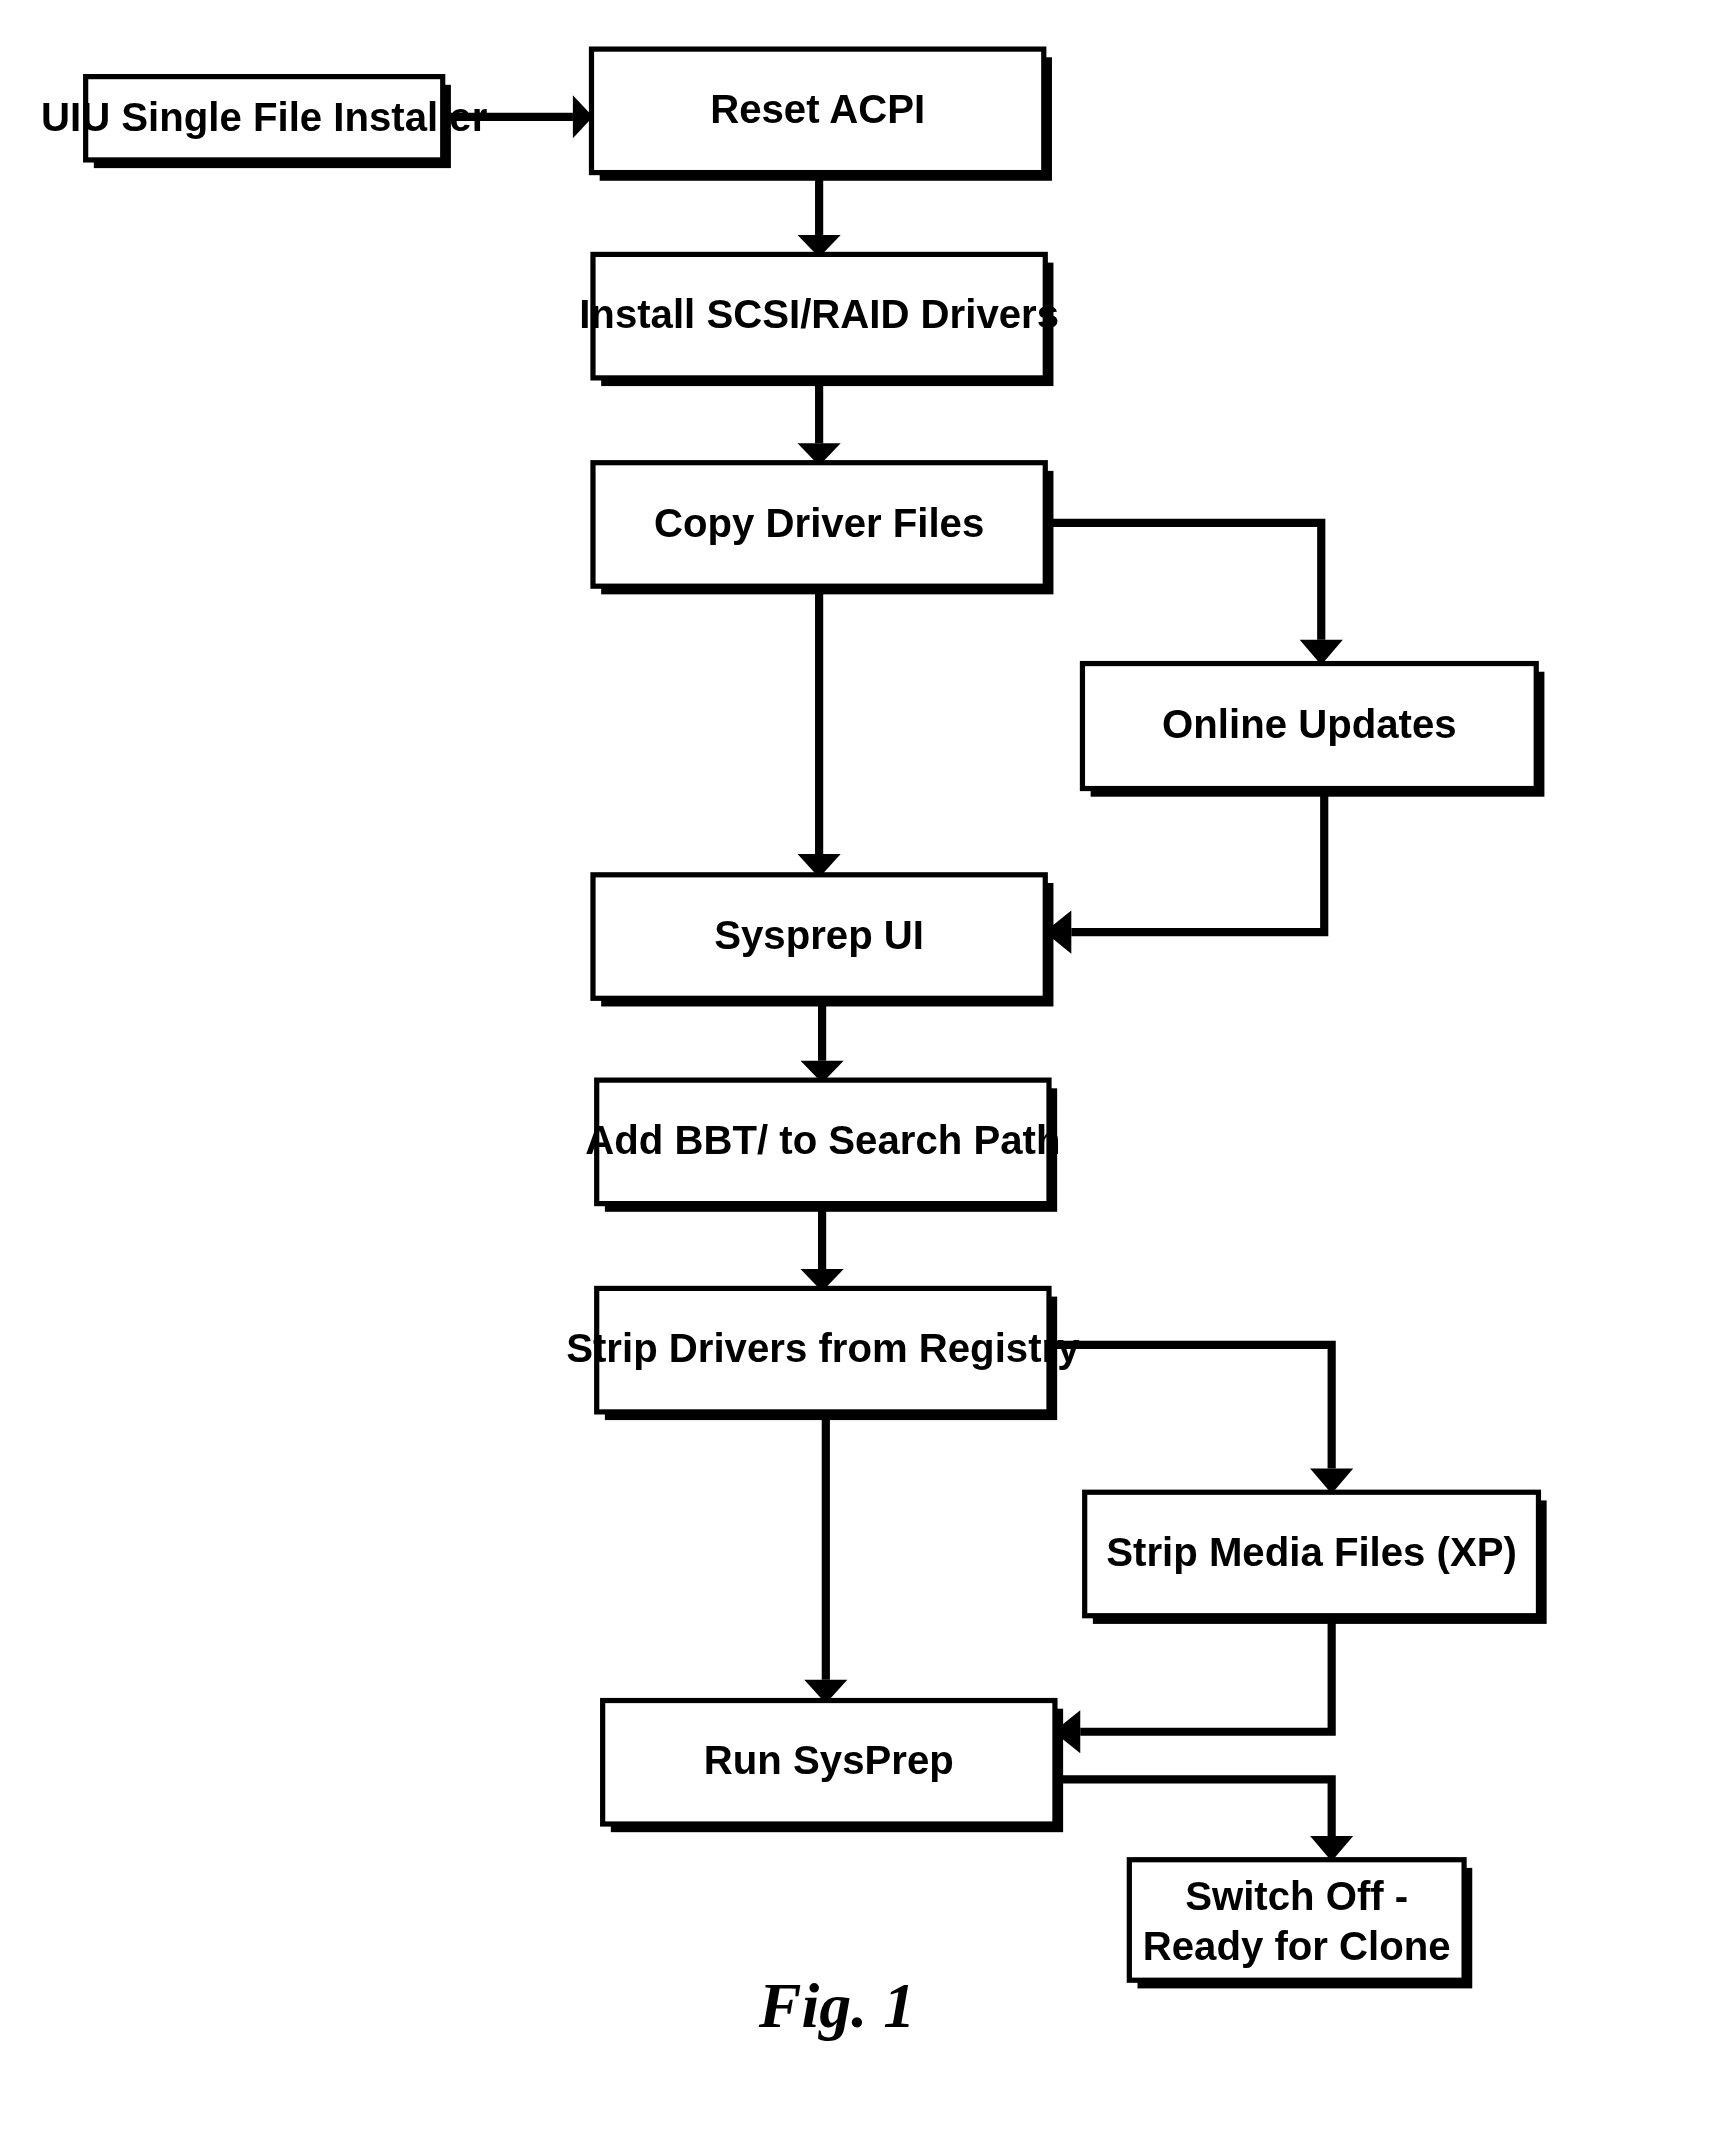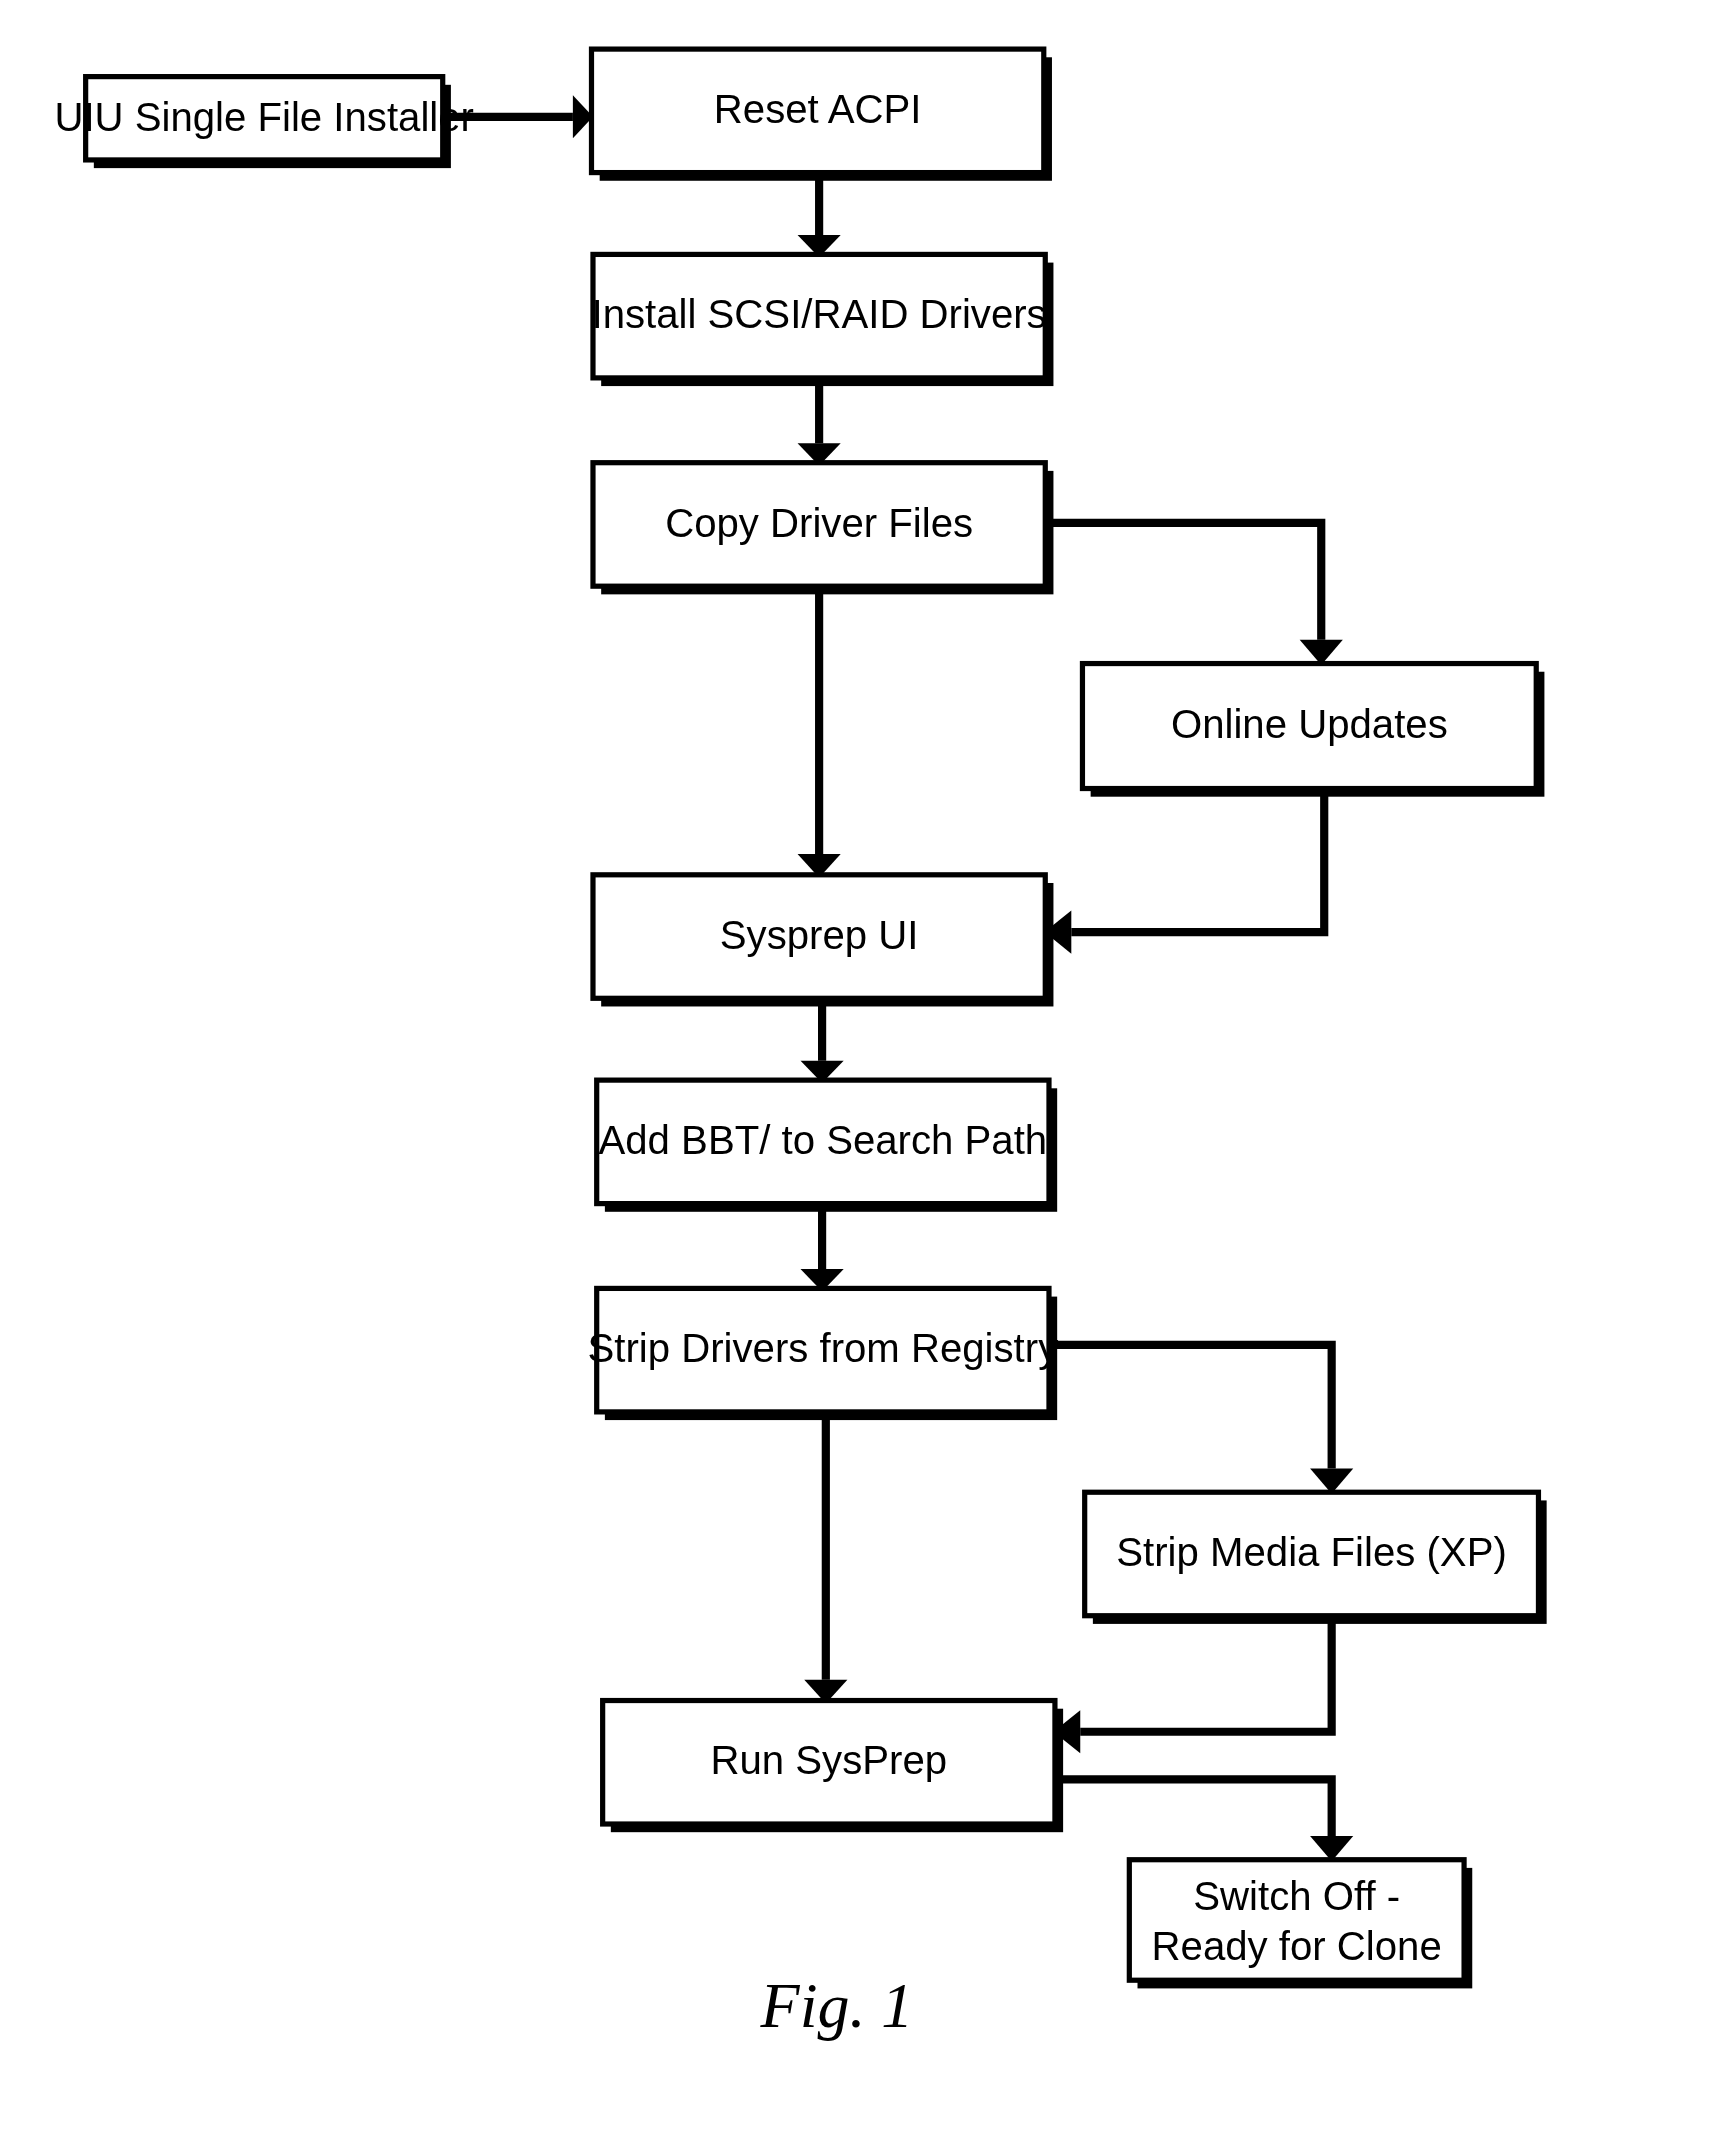--- a/index.html
+++ b/index.html
@@ -10,20 +10,21 @@
   }
   body {
     font-family: "Liberation Sans", sans-serif;
   }
   #figure-root {
     position: relative;
     width: 1729px;
     height: 2129px;
     background: #ffffff;
     overflow: hidden;
+    font-weight: bold;
   }
   #flow-svg {
     position: absolute;
     top: 0;
     left: 0;
     width: 1729px;
     height: 2129px;
     display: block;
   }
   .node-rect {

